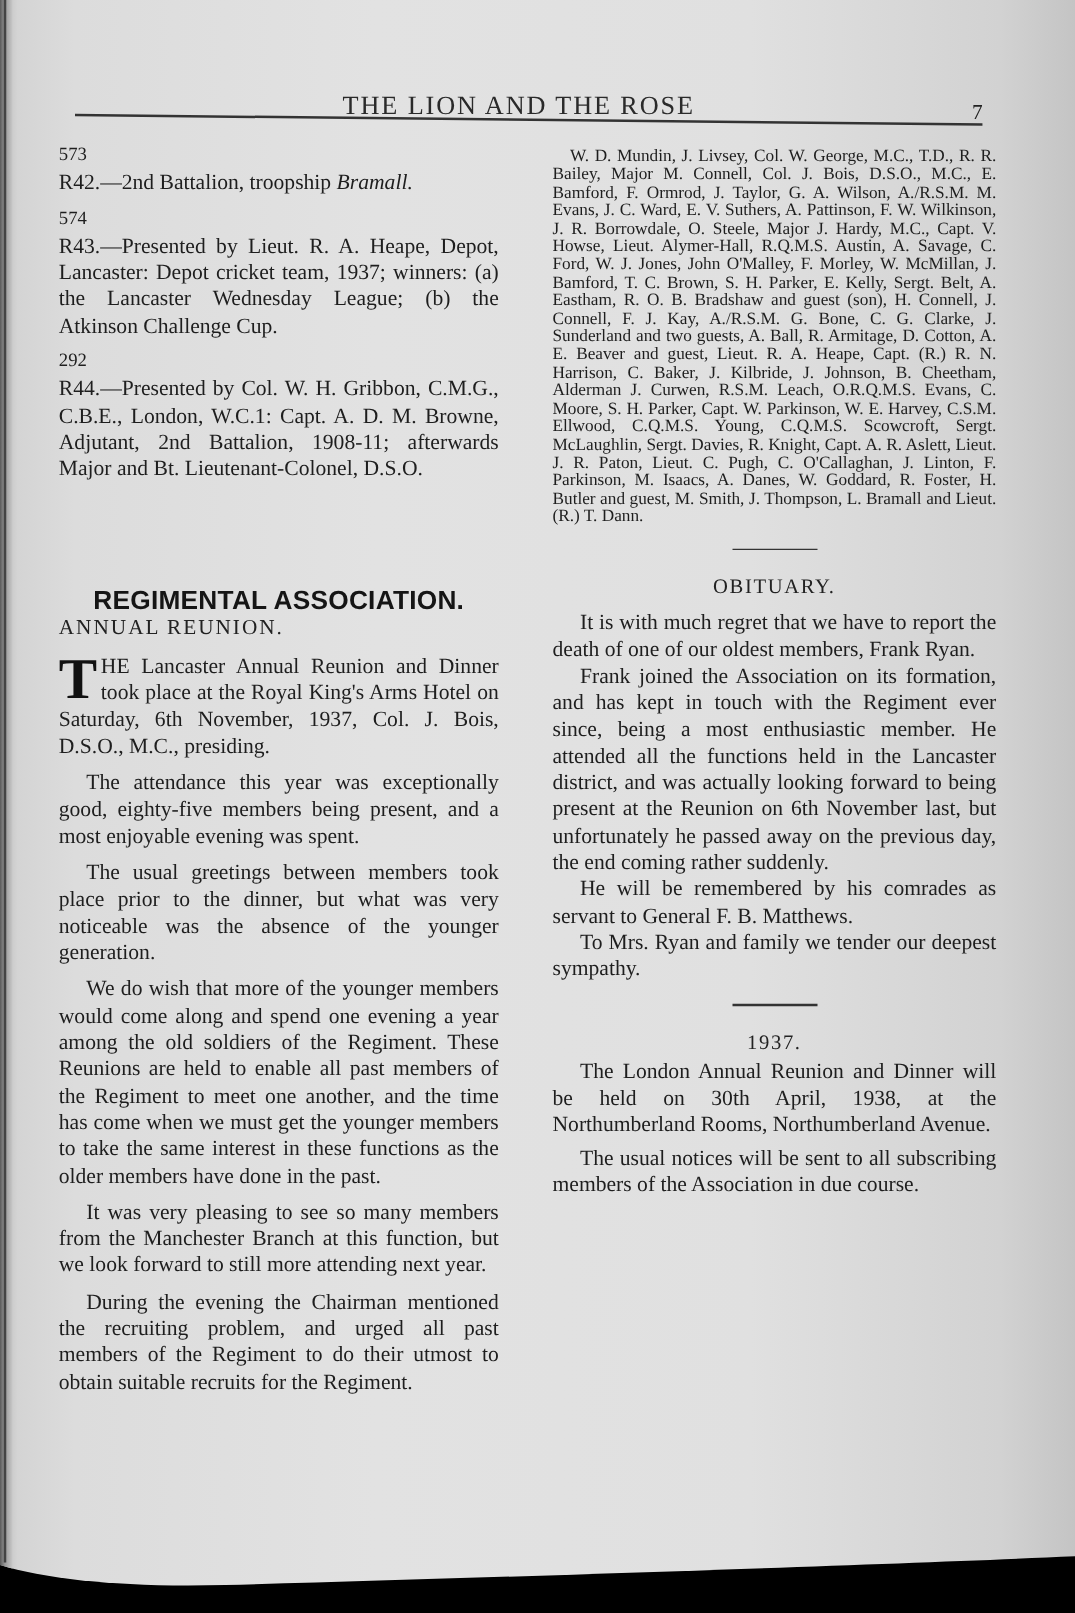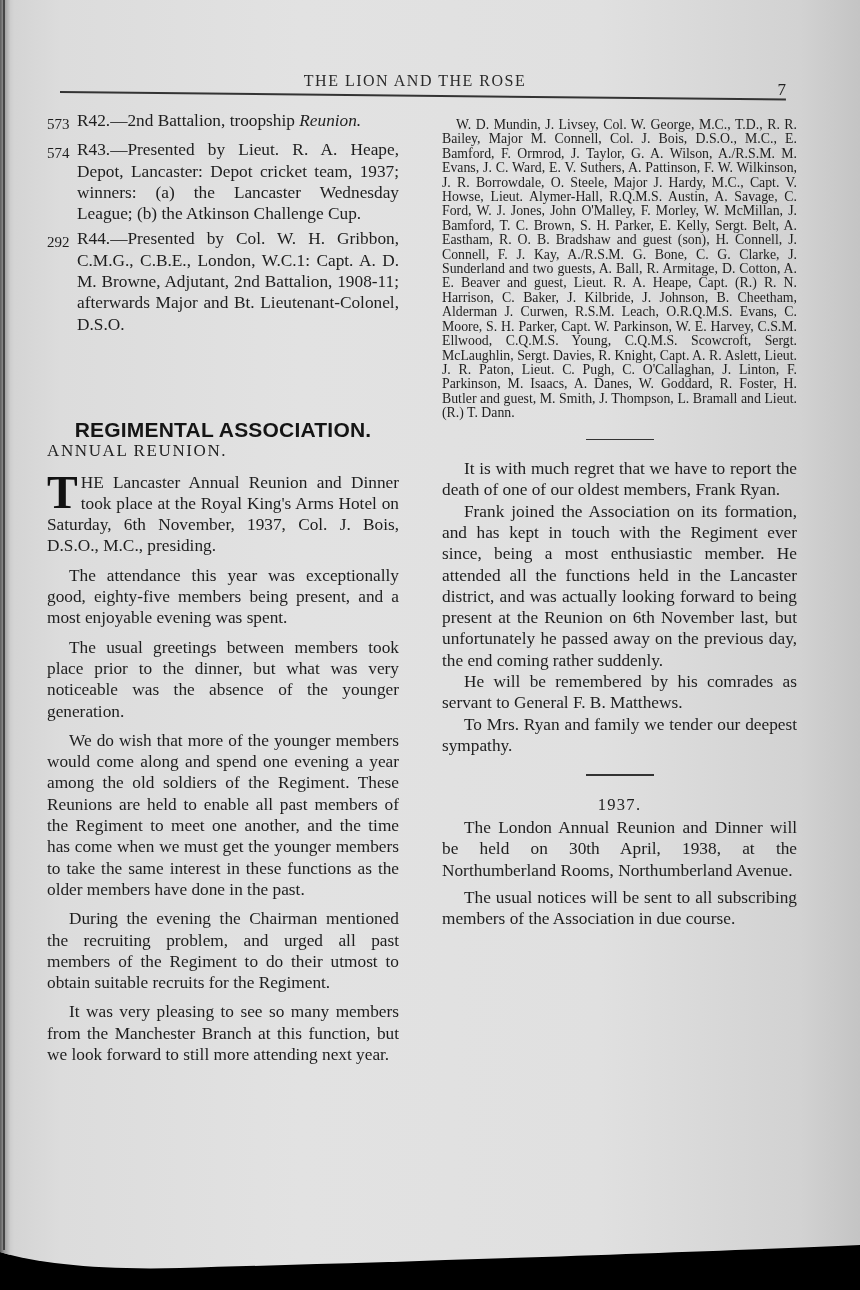--- a/index.html
+++ b/index.html
@@ -20,36 +20,36 @@
   }
   .binding-line {
     position: absolute; left: 3px; top: 0; width: 2px; height: 1250px;
     background: #444;
   }
   .header {
     position: absolute; left: 60px; top: 68px; width: 726px; height: 34px;
   }
   .header-title {
     position: absolute; left: 0; right: 16px; top: 4px; text-align: center;
-    font-size: 16px; letter-spacing: 1.5px; color: #2a2a2a;
+    font-size: 21px; letter-spacing: 1.5px; color: #2a2a2a;
   }
   .header-rule {
     position: absolute; left: 0; right: 0; top: 23px; height: 1.5px;
     background: #333; transform: rotate(0.6deg); transform-origin: left;
   }
   .page-number {
     position: absolute; right: 0; top: 12px; font-size: 17px; color: #222;
   }
   .col {
     position: absolute; font-size: 17.3px; line-height: 21.3px;
     text-align: justify; color: #1e1e1e;
   }
   .col-left { left: 47px; width: 352px; top: 110px; }
   .col-right { left: 442px; width: 355px; top: 118px; }
-  .entry { display: flex; margin-bottom: 4px; }
+  .entry { display: flex; margin-bottom: 4px; flex-direction: column; }
   .entry-num { width: 30px; font-size: 15px; padding-top: 4px; flex: none; }
   .entry-text { flex: 1; text-align: justify; }
   .entry-text .ital { font-style: italic; }
   .section-heading {
     font-family: "Liberation Sans", "DejaVu Sans", sans-serif;
     font-weight: bold; font-size: 21px; text-align: center; letter-spacing: 0.2px;
     margin-top: 84px; color: #151515;
   }
   .subheading {
     text-align: left; font-size: 17px; letter-spacing: 1.6px; margin-bottom: 10px; color: #222;
@@ -80,46 +80,47 @@
 
   <div class="header">
     <div class="header-title">THE LION AND THE ROSE</div>
     <div class="header-rule"></div>
     <div class="page-number">7</div>
   </div>
 
   <div class="col col-left">
     <div class="entry">
       <span class="entry-num">573</span>
-      <span class="entry-text"><span>R42.—2nd Battalion, troopship </span><span class="ital">Reunion.</span></span>
+      <span class="entry-text"><span>R42.—2nd Battalion, troopship </span><span class="ital">Bramall.</span></span>
     </div>
     <div class="entry">
       <span class="entry-num">574</span>
       <span class="entry-text">R43.—Presented by Lieut. R. A. Heape, Depot, Lancaster: Depot cricket team, 1937; winners: (a) the Lancaster Wednesday League; (b) the Atkinson Challenge Cup.</span>
     </div>
     <div class="entry">
       <span class="entry-num">292</span>
       <span class="entry-text">R44.—Presented by Col. W. H. Gribbon, C.M.G., C.B.E., London, W.C.1: Capt. A. D. M. Browne, Adjutant, 2nd Battalion, 1908-11; afterwards Major and Bt. Lieutenant-Colonel, D.S.O.</span>
     </div>
 
     <div class="section-heading">REGIMENTAL ASSOCIATION.</div>
     <div class="subheading">ANNUAL REUNION.</div>
 
     <p class="dropcap-p"><span class="dropcap">T</span><span>HE Lancaster Annual Reunion and Dinner took place at the Royal King's Arms Hotel on Saturday, 6th November, 1937, Col. J. Bois, D.S.O., M.C., presiding.</span></p>
     <p>The attendance this year was exceptionally good, eighty-five members being present, and a most enjoyable evening was spent.</p>
     <p>The usual greetings between members took place prior to the dinner, but what was very noticeable was the absence of the younger generation.</p>
     <p>We do wish that more of the younger members would come along and spend one evening a year among the old soldiers of the Regiment. These Reunions are held to enable all past members of the Regiment to meet one another, and the time has come when we must get the younger members to take the same interest in these functions as the older members have done in the past.</p>
+    <p>It was very pleasing to see so many members from the Manchester Branch at this function, but we look forward to still more attending next year.</p>
     <p>During the evening the Chairman mentioned the recruiting problem, and urged all past members of the Regiment to do their utmost to obtain suitable recruits for the Regiment.</p>
-    <p>It was very pleasing to see so many members from the Manchester Branch at this function, but we look forward to still more attending next year.</p>
   </div>
 
   <div class="col col-right">
     <p class="small">W. D. Mundin, J. Livsey, Col. W. George, M.C., T.D., R. R. Bailey, Major M. Connell, Col. J. Bois, D.S.O., M.C., E. Bamford, F. Ormrod, J. Taylor, G. A. Wilson, A./R.S.M. M. Evans, J. C. Ward, E. V. Suthers, A. Pattinson, F. W. Wilkinson, J. R. Borrowdale, O. Steele, Major J. Hardy, M.C., Capt. V. Howse, Lieut. Alymer-Hall, R.Q.M.S. Austin, A. Savage, C. Ford, W. J. Jones, John O'Malley, F. Morley, W. McMillan, J. Bamford, T. C. Brown, S. H. Parker, E. Kelly, Sergt. Belt, A. Eastham, R. O. B. Bradshaw and guest (son), H. Connell, J. Connell, F. J. Kay, A./R.S.M. G. Bone, C. G. Clarke, J. Sunderland and two guests, A. Ball, R. Armitage, D. Cotton, A. E. Beaver and guest, Lieut. R. A. Heape, Capt. (R.) R. N. Harrison, C. Baker, J. Kilbride, J. Johnson, B. Cheetham, Alderman J. Curwen, R.S.M. Leach, O.R.Q.M.S. Evans, C. Moore, S. H. Parker, Capt. W. Parkinson, W. E. Harvey, C.S.M. Ellwood, C.Q.M.S. Young, C.Q.M.S. Scowcroft, Sergt. McLaughlin, Sergt. Davies, R. Knight, Capt. A. R. Aslett, Lieut. J. R. Paton, Lieut. C. Pugh, C. O'Callaghan, J. Linton, F. Parkinson, M. Isaacs, A. Danes, W. Goddard, R. Foster, H. Butler and guest, M. Smith, J. Thompson, L. Bramall and Lieut. (R.) T. Dann.</p>
 
     <div class="short-rule"></div>
+    <div class="subhead-right">OBITUARY.</div>
     <p>It is with much regret that we have to report the death of one of our oldest members, Frank Ryan.</p>
     <p>Frank joined the Association on its formation, and has kept in touch with the Regiment ever since, being a most enthusiastic member. He attended all the functions held in the Lancaster district, and was actually looking forward to being present at the Reunion on 6th November last, but unfortunately he passed away on the previous day, the end coming rather suddenly.</p>
     <p>He will be remembered by his comrades as servant to General F. B. Matthews.</p>
     <p>To Mrs. Ryan and family we tender our deepest sympathy.</p>
 
     <div class="short-rule"></div>
     <div class="subhead-right" style="margin-bottom:2px;">
       <div>1937.</div>
     </div>
     <p>The London Annual Reunion and Dinner will be held on 30th April, 1938, at the Northumberland Rooms, Northumberland Avenue.</p>

